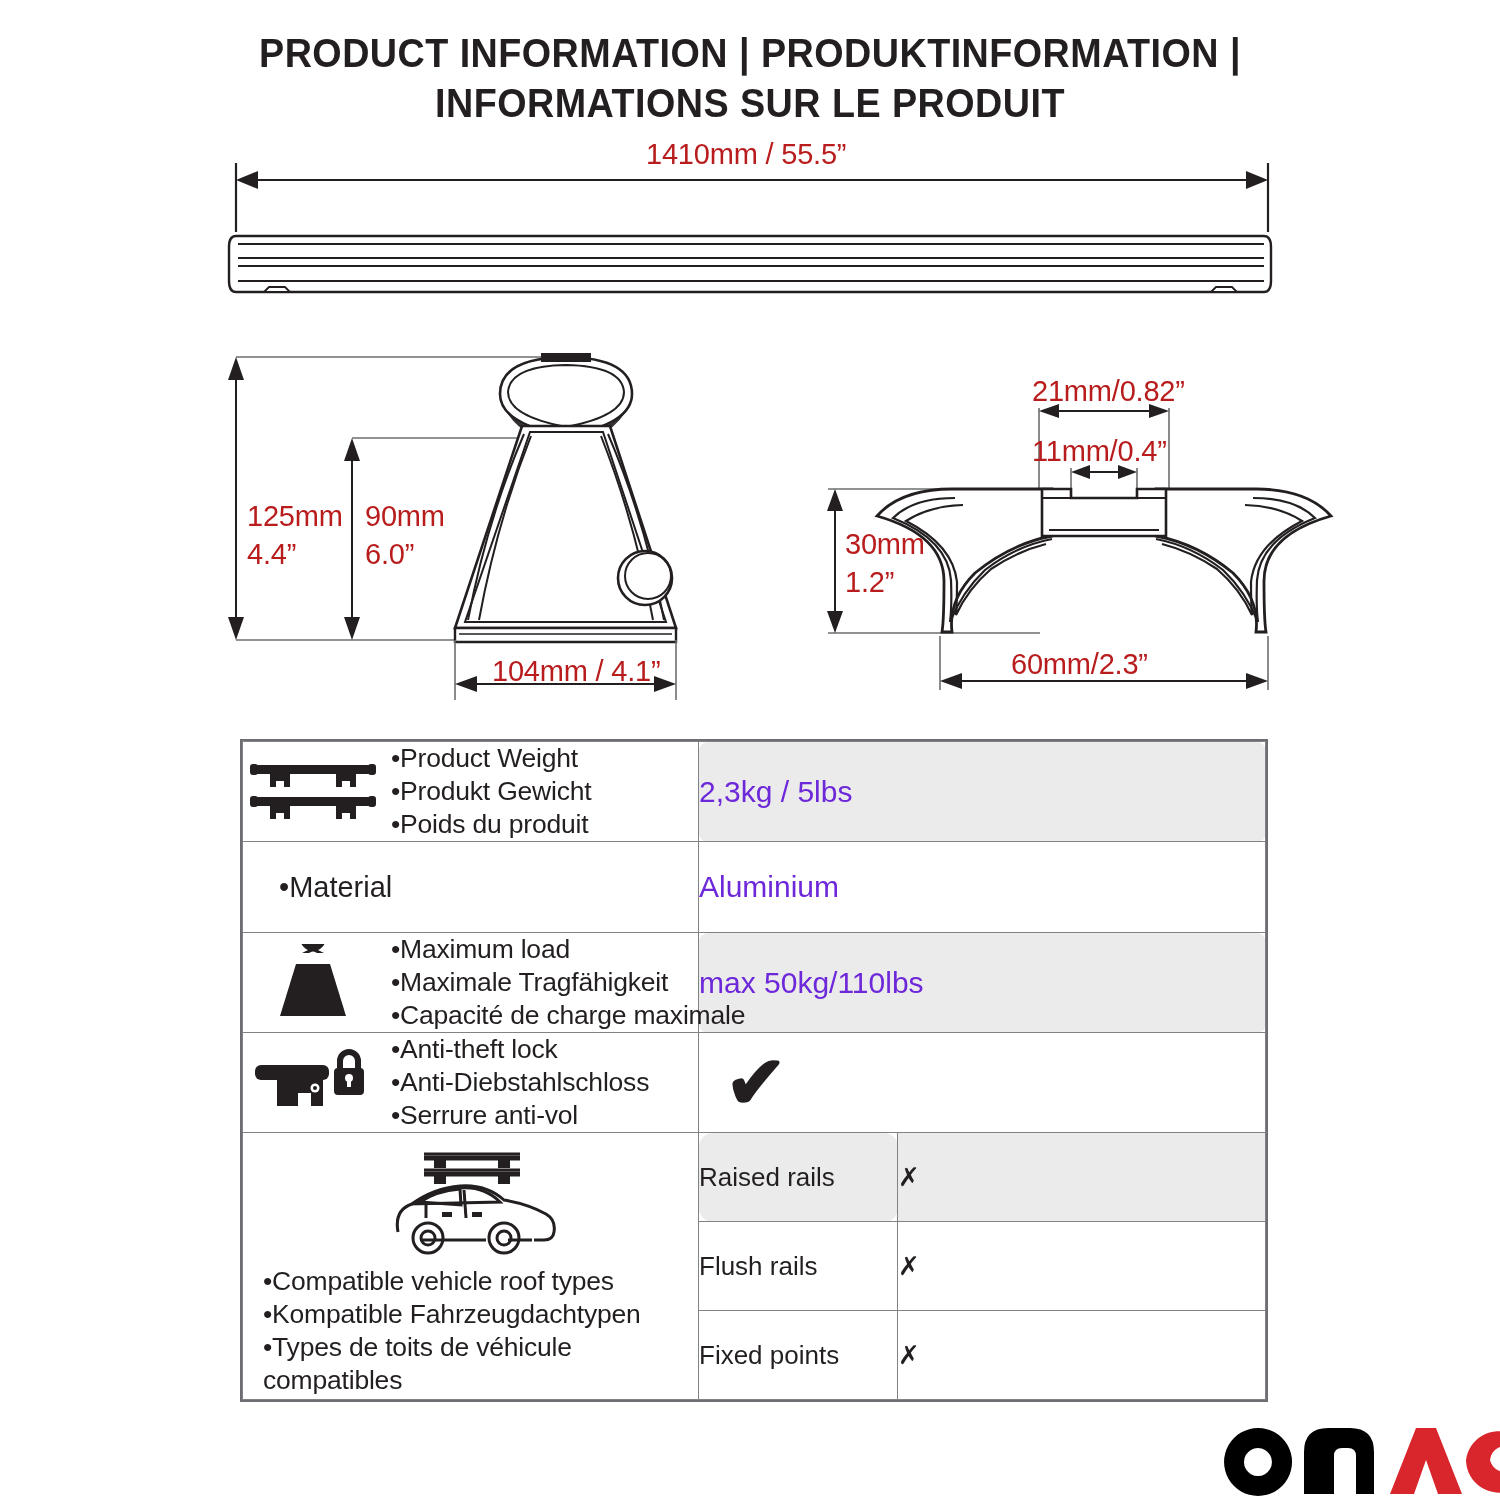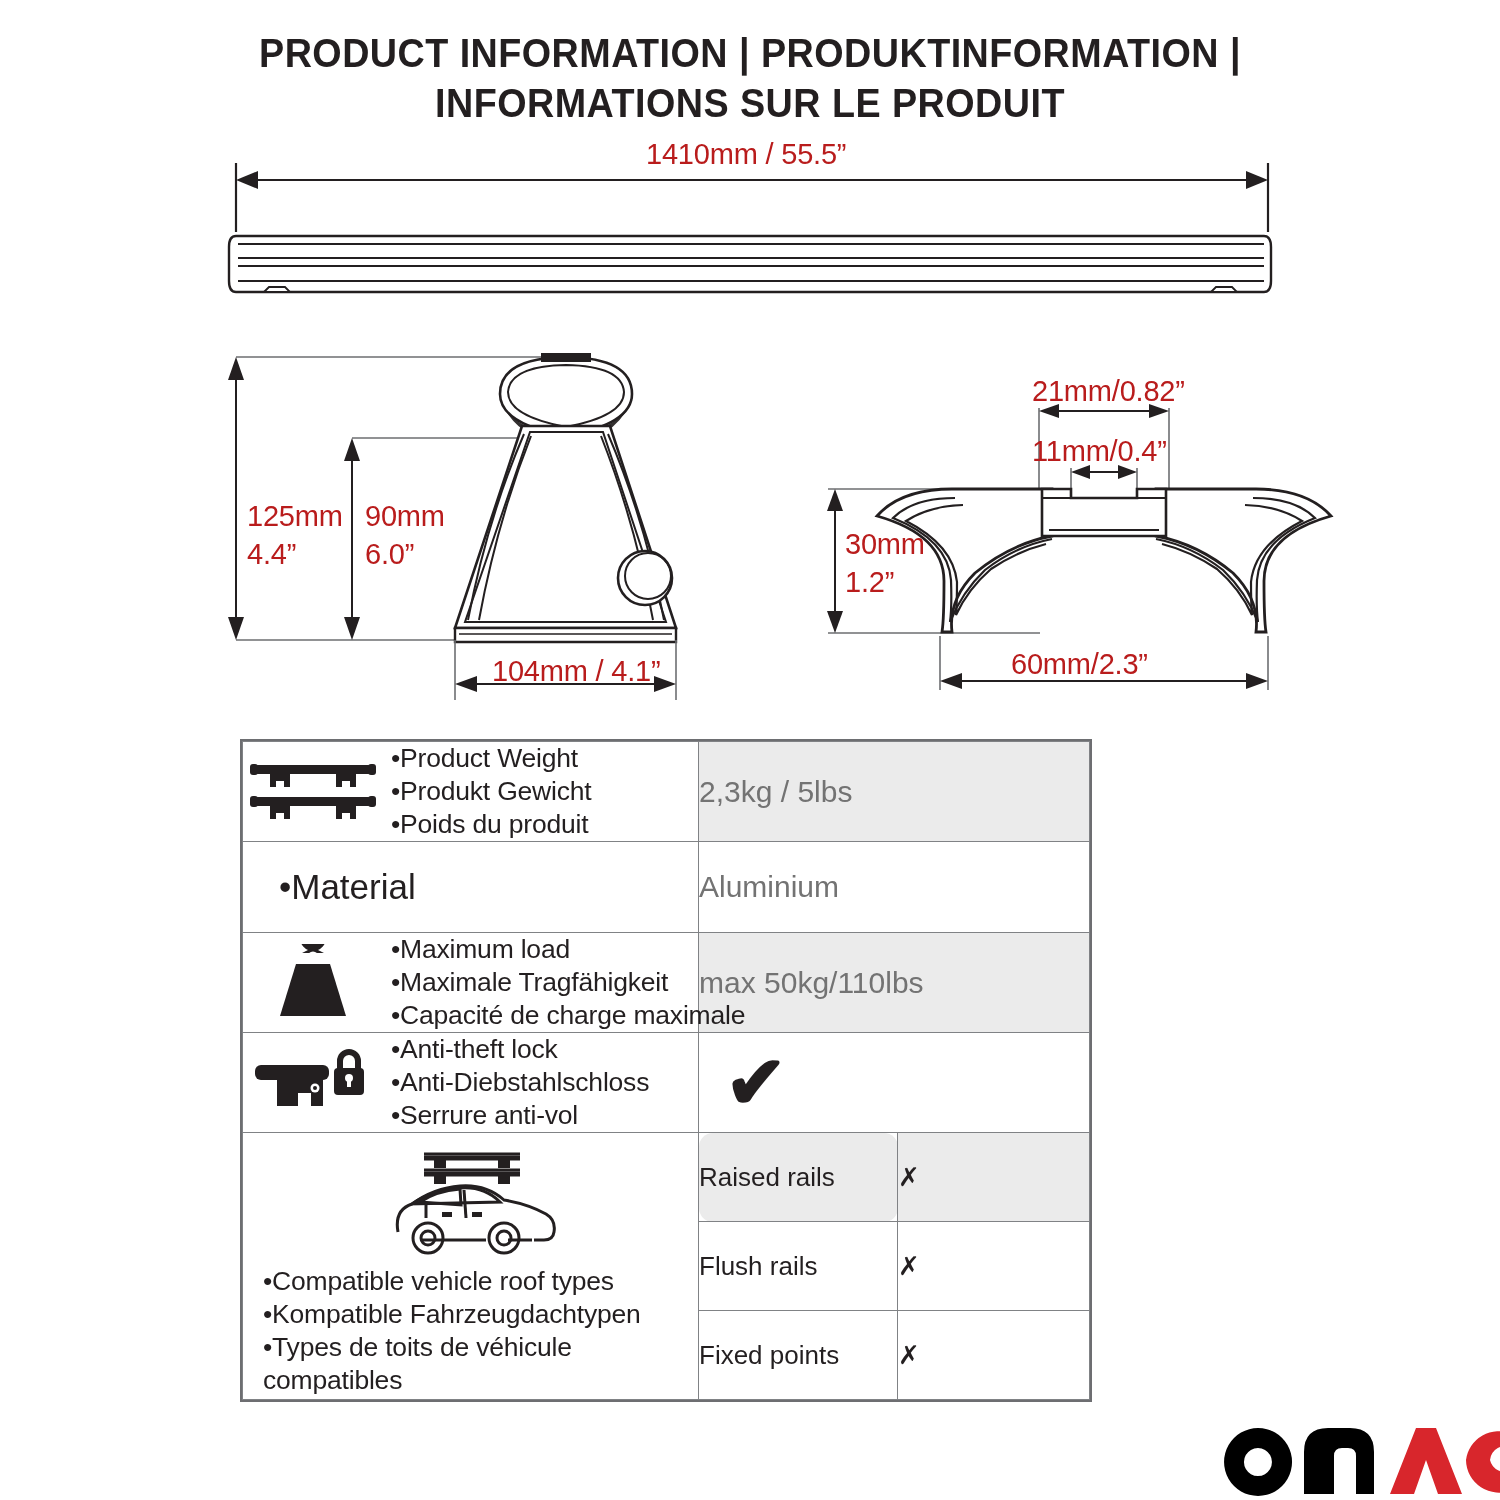--- a/index.html
+++ b/index.html
@@ -50,21 +50,21 @@
     color: #b91c1c;
     white-space: nowrap;
     letter-spacing: -0.2px;
   }
 
   
   .spec-table {
     position: absolute;
     left: 240px;
     top: 739px;
-    width: 852px;
+    width: 1028px;
     border: 2px solid #6d6e71;
     border-collapse: collapse;
     box-sizing: border-box;
   }
   .spec-table table {
     border-collapse: collapse;
     width: 100%;
     table-layout: fixed;
   }
   .spec-table td {
@@ -74,21 +74,22 @@
   }
   .shaded { background: #ebebeb; }
   .cell-label {
     width: 455px;
     padding: 10px 6px 10px 14px;
     position: relative;
   }
   .cell-value {
     padding-left: 26px;
     font-size: 30px;
-    color: #737373;
+    color: #6d28d9;
+    border-radius: 9px;
   }
   .label-flex {
     display: flex;
     align-items: center;
     gap: 8px;
   }
   .icon-box {
     width: 140px;
     min-width: 140px;
     display: flex;
@@ -96,21 +97,21 @@
     justify-content: center;
   }
   .label-lines {
     font-size: 26.5px;
     line-height: 33px;
     color: #231f20;
     letter-spacing: -0.2px;
   }
   .label-lines div { white-space: nowrap; }
   .material-label {
-    font-size: 35px;
+    font-size: 29px;
     padding-left: 36px;
     color: #231f20;
   }
 
   
   .compat-label {
     padding: 10px 4px 14px 14px;
   }
   .compat-icon-wrap {
     display: flex;

